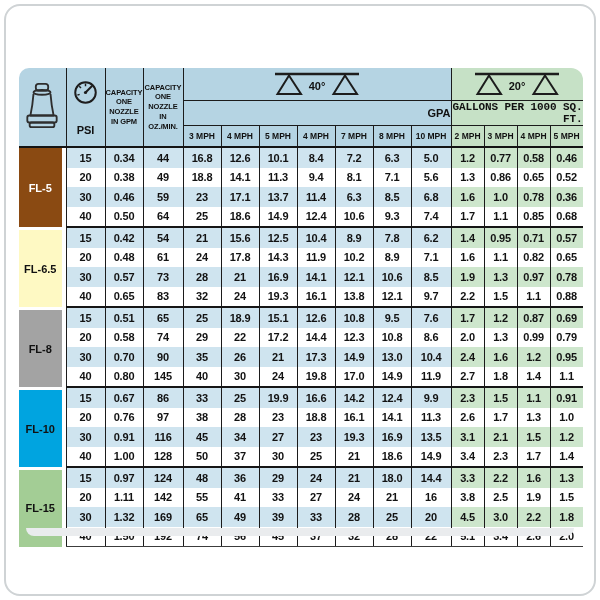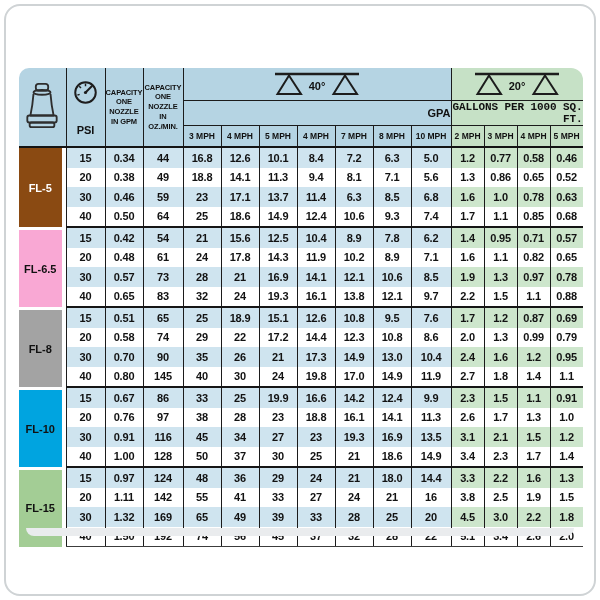--- a/index.html
+++ b/index.html
@@ -177,41 +177,41 @@
             <td class="num vline sb">23</td>
             <td class="num vline sb">17.1</td>
             <td class="num vline sb">13.7</td>
             <td class="num vline sb">11.4</td>
             <td class="num vline sb">6.3</td>
             <td class="num vline sb">8.5</td>
             <td class="num vline sb">6.8</td>
             <td class="num vline sg">1.6</td>
             <td class="num vline sg">1.0</td>
             <td class="num vline sg">0.78</td>
-            <td class="num vline sg">0.63</td>
+            <td class="num vline sg">0.36</td>
           </tr>
           <tr>
             <td class="num vline">40</td>
             <td class="num vline">0.50</td>
             <td class="num vline">64</td>
             <td class="num vline">25</td>
             <td class="num vline">18.6</td>
             <td class="num vline">14.9</td>
             <td class="num vline">12.4</td>
             <td class="num vline">10.6</td>
             <td class="num vline">9.3</td>
             <td class="num vline">7.4</td>
             <td class="num vline">1.7</td>
             <td class="num vline">1.1</td>
             <td class="num vline">0.85</td>
             <td class="num vline">0.68</td>
           </tr>
           <tr>
             <td class="lbl" rowspan="4">
-              <span class="lbl-inner gap-top" style="background:#f9a8d4;color:#111111">FL-6.5</span>
+              <span class="lbl-inner gap-top" style="background:#fef9c3;color:#111111">FL-6.5</span>
             </td>
             <td class="num vline sb grp-first">15</td>
             <td class="num vline sb grp-first">0.42</td>
             <td class="num vline sb grp-first">54</td>
             <td class="num vline sb grp-first">21</td>
             <td class="num vline sb grp-first">15.6</td>
             <td class="num vline sb grp-first">12.5</td>
             <td class="num vline sb grp-first">10.4</td>
             <td class="num vline sb grp-first">8.9</td>
             <td class="num vline sb grp-first">7.8</td>

